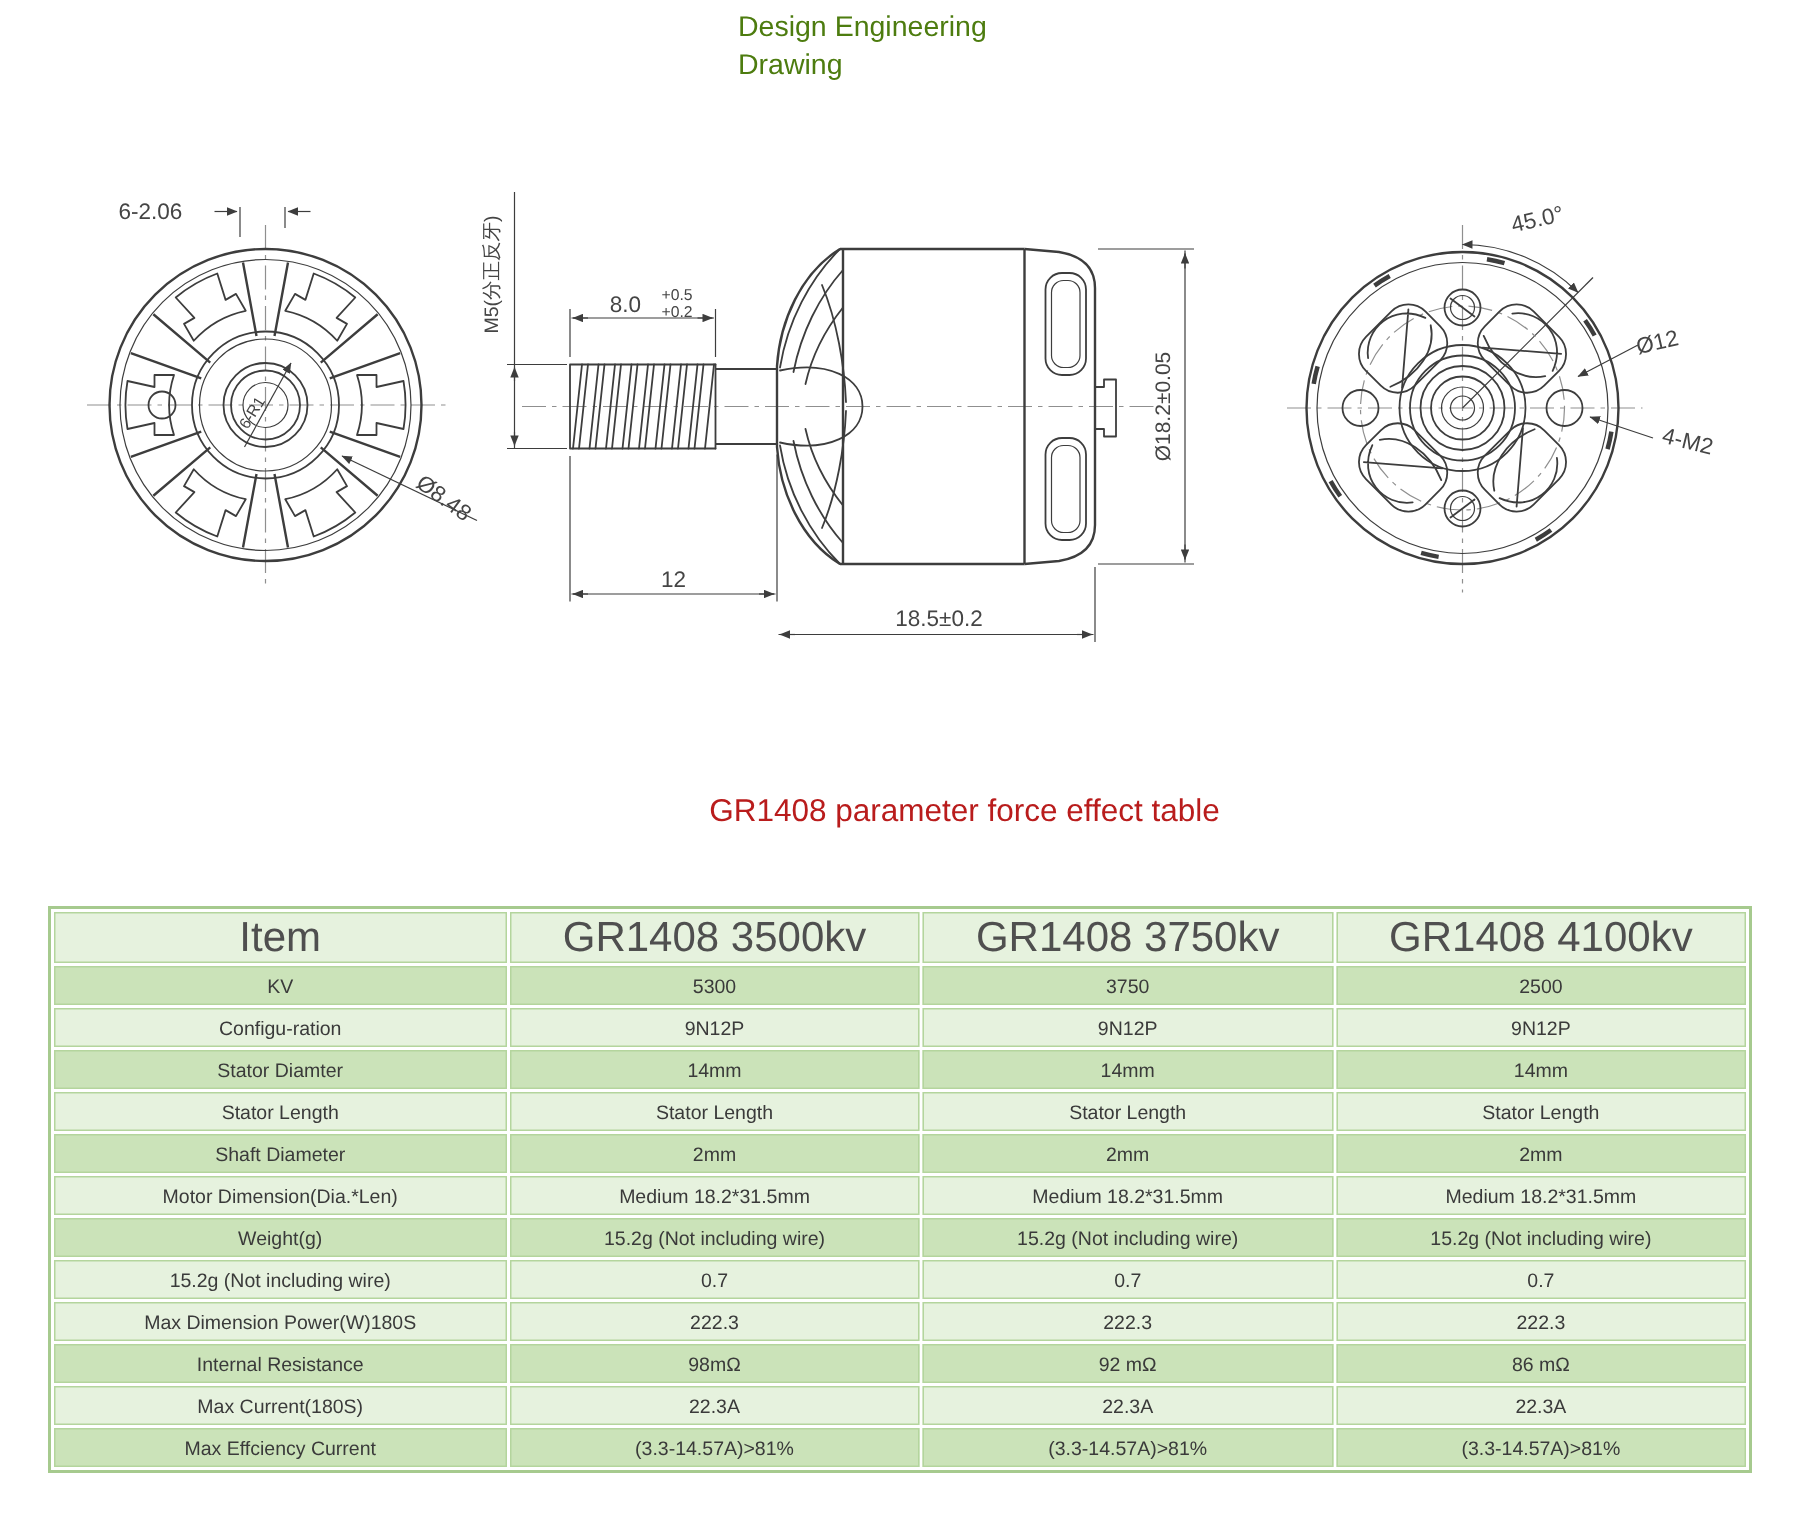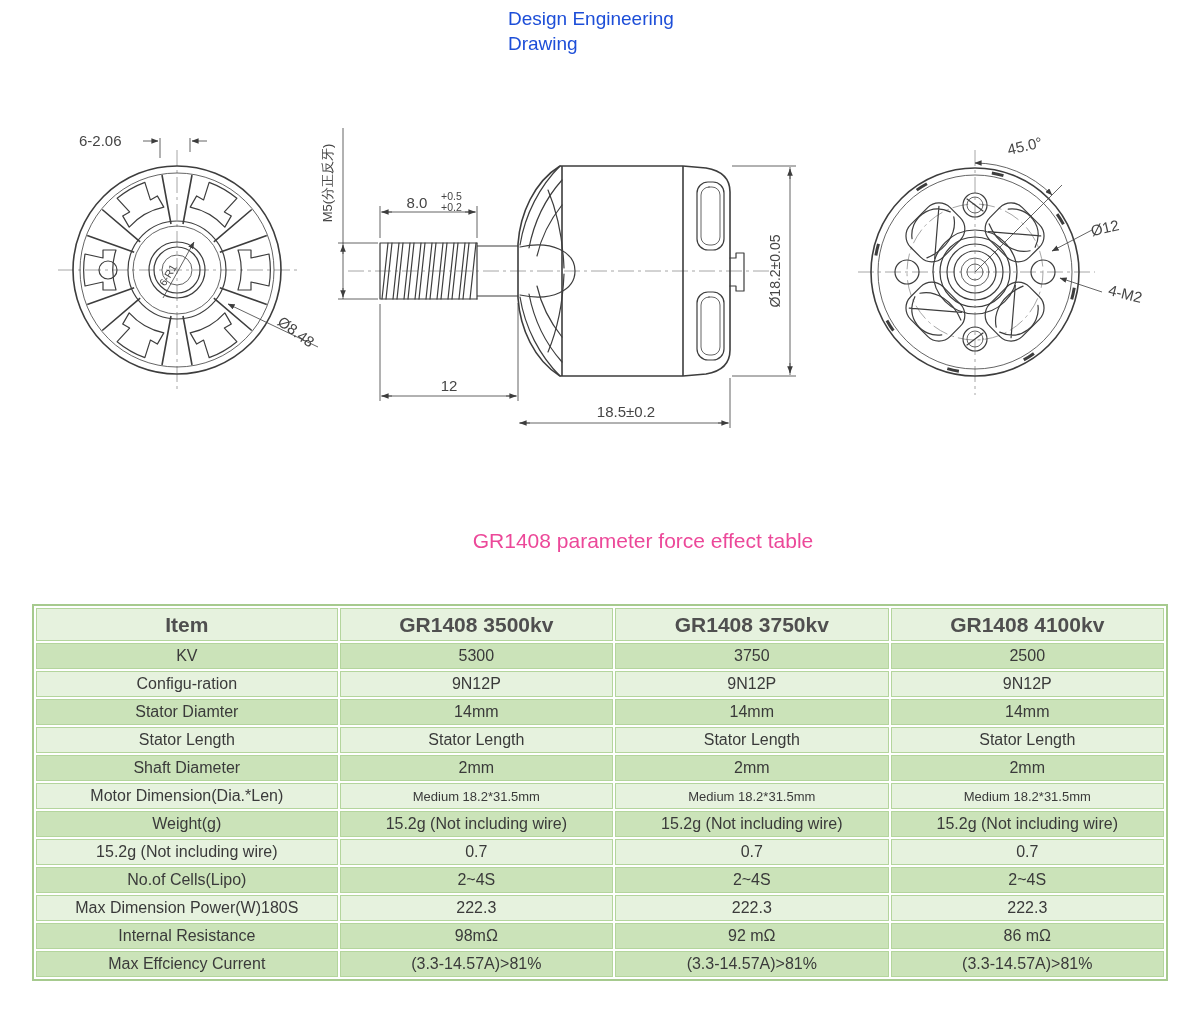--- a/index.html
+++ b/index.html
@@ -10,46 +10,46 @@
     --header-text:#4f4f4f;
     --cell-text:#3a3a3a;
   }
   html,body{margin:0;padding:0}
   body{
     width:1200px;height:1024px;position:relative;overflow:hidden;
     background:#ffffff;color:#3c3c3c;
     font-family:"Liberation Sans",sans-serif;
   }
   .title{
-    position:absolute;left:508px;top:6px;width:215px;
-    font-size:19px;line-height:25px;color:#1d4ed8;
+    position:absolute;left:492px;top:6px;width:215px;
+    font-size:19px;line-height:25px;color:#4d7c0f;
   }
   .subtitle{
     position:absolute;left:86px;top:529px;width:1114px;
-    text-align:center;font-size:21px;color:#ec4899;white-space:nowrap;
+    text-align:center;font-size:21px;color:#b91c1c;white-space:nowrap;
   }
   svg.drawing{position:absolute;left:0;top:0}
   svg .ln{stroke:#3d3d3d;stroke-width:1.2;fill:none;stroke-linecap:round;stroke-linejoin:round}
   svg .lnb{stroke:#3d3d3d;stroke-width:1.6;fill:none;stroke-linejoin:round}
   svg .thin{stroke:#3d3d3d;stroke-width:0.8;fill:none}
   svg .cl{stroke:#8f8f8f;stroke-width:0.8;fill:none;stroke-dasharray:16 4 3 4}
   svg text{fill:#454545;stroke:none;font-family:"Liberation Sans",sans-serif}
   svg .dim{font-size:15px}
   svg .dimsm{font-size:10.5px}
   .table-wrap{
     position:absolute;left:32px;top:604px;width:1136px;
     border:2px solid var(--outer-border);box-sizing:border-box;background:#fff;
   }
   table{width:100%;border-collapse:separate;border-spacing:2px;table-layout:fixed}
   th,td{
     border:1px solid var(--cell-border);
     text-align:center;vertical-align:middle;padding:0;overflow:hidden;white-space:nowrap;
   }
-  th{height:31px;font-size:21px;font-weight:bold;color:var(--header-text);background:var(--row-light)}
-  td{height:24px;font-size:16px;color:var(--cell-text)}
+  th{height:31px;font-size:28px;font-weight:normal;color:var(--header-text);background:var(--row-light)}
+  td{height:24px;font-size:13px;color:var(--cell-text)}
   tr.light td{background:var(--row-light)}
   tr.medium td{background:var(--row-medium)}
   td.small{font-size:13px}
 </style>
 </head>
 <body>
 
 <div class="title">Design Engineering Drawing</div>
 
 <svg class="drawing" width="1200" height="480" viewBox="0 0 1200 480">
@@ -302,38 +302,38 @@
           <td>15.2g (Not including wire)</td>
           <td>15.2g (Not including wire)</td>
           <td>15.2g (Not including wire)</td>
         </tr>
         <tr class="light">
           <td>15.2g (Not including wire)</td>
           <td>0.7</td>
           <td>0.7</td>
           <td>0.7</td>
         </tr>
-        <tr class="medium">
-          <td>No.of Cells(Lipo)</td>
-          <td>2~4S</td>
-          <td>2~4S</td>
-          <td>2~4S</td>
-        </tr>
         <tr class="light">
           <td>Max Dimension Power(W)180S</td>
           <td>222.3</td>
           <td>222.3</td>
           <td>222.3</td>
         </tr>
         <tr class="medium">
           <td>Internal Resistance</td>
           <td>98mΩ</td>
           <td>92 mΩ</td>
           <td>86 mΩ</td>
         </tr>
+        <tr class="light">
+          <td>Max Current(180S)</td>
+          <td>22.3A</td>
+          <td>22.3A</td>
+          <td>22.3A</td>
+        </tr>
         <tr class="medium">
           <td>Max Effciency Current</td>
           <td>(3.3-14.57A)&gt;81%</td>
           <td>(3.3-14.57A)&gt;81%</td>
           <td>(3.3-14.57A)&gt;81%</td>
         </tr>
       </tbody>
   </table>
 </div>
 

